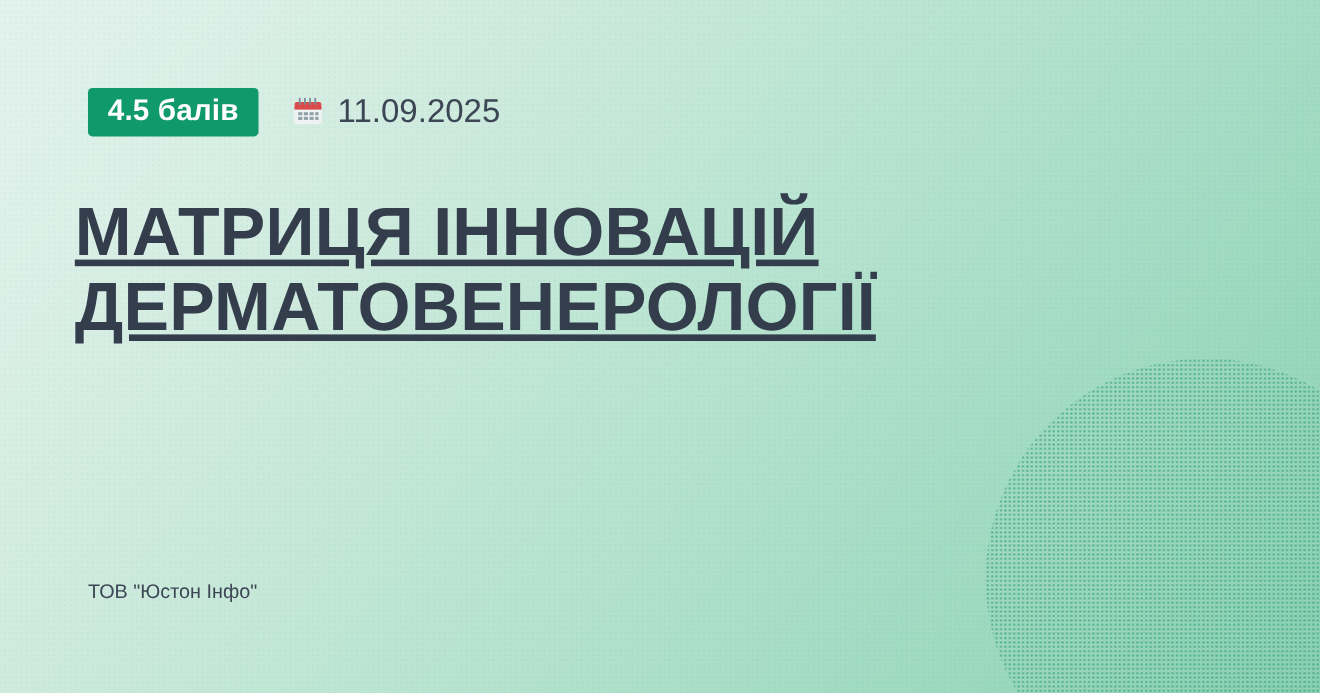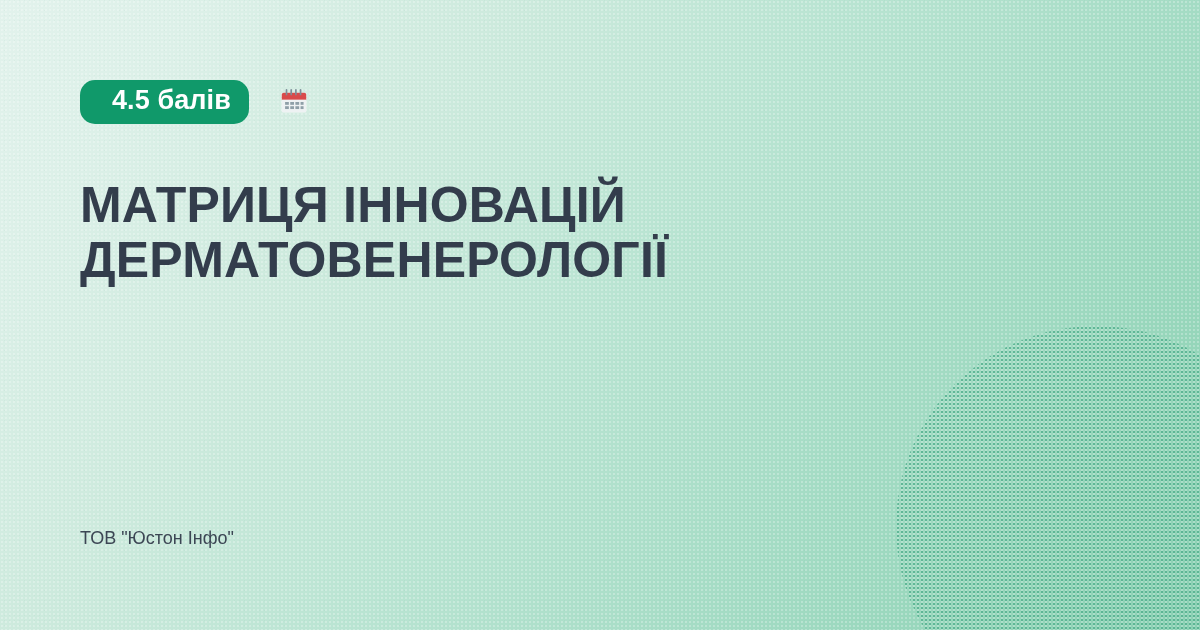--- a/index.html
+++ b/index.html
@@ -75,22 +75,22 @@
 
   .score-badge {
     display: inline-flex;
     align-items: center;
     justify-content: center;
     background: #10996a;
     color: #ffffff;
     font-size: 27px;
     font-weight: 700;
     letter-spacing: 0.1px;
-    border-radius: 15px;
-    padding: 6px 18px 8px 32px;
+    border-radius: 4px;
+    padding: 6px 18px 8px 18px;
     line-height: 1.1;
   }
 
   .meta-item {
     display: inline-flex;
     align-items: center;
     gap: 12px;
     color: #3c4654;
     font-size: 30px;
     font-weight: 400;
@@ -101,31 +101,32 @@
     display: inline-block;
     width: 30px;
     height: 30px;
     flex: 0 0 30px;
   }
   .meta-icon svg { display: block; width: 30px; height: 30px; }
 
   
   .title {
     position: absolute;
-    left: 80px;
+    left: 68px;
     top: 178px;
     width: 900px;
     margin: 0;
     color: #333d4c;
-    font-size: 50px;
+    font-size: 62px;
     font-weight: 700;
     line-height: 1.1;
     letter-spacing: 0.2px;
     text-transform: uppercase;
     white-space: pre-line;
+    text-decoration: underline;
   }
 
   
   .footer {
     position: absolute;
     left: 80px;
     top: 527px;
     color: #3c4654;
     font-size: 18px;
     font-weight: 400;
@@ -164,20 +165,21 @@
               <rect x="23" y="20.5" width="3.2" height="3"></rect>
             </g>
             <g stroke="#7d8f98" stroke-width="1.8" stroke-linecap="round">
               <line x1="8" y1="3" x2="8" y2="8"></line>
               <line x1="13" y1="3" x2="13" y2="8"></line>
               <line x1="18" y1="3" x2="18" y2="8"></line>
               <line x1="23" y1="3" x2="23" y2="8"></line>
             </g>
           </svg>
         </span>
+        <span>11.09.2025</span>
       </span>
 
 
     </div>
 
     <h1 class="title">МАТРИЦЯ ІННОВАЦІЙ ДЕРМАТОВЕНЕРОЛОГІЇ</h1>
 
     <div class="footer">ТОВ "Юстон Інфо"</div>
 
   </div>

